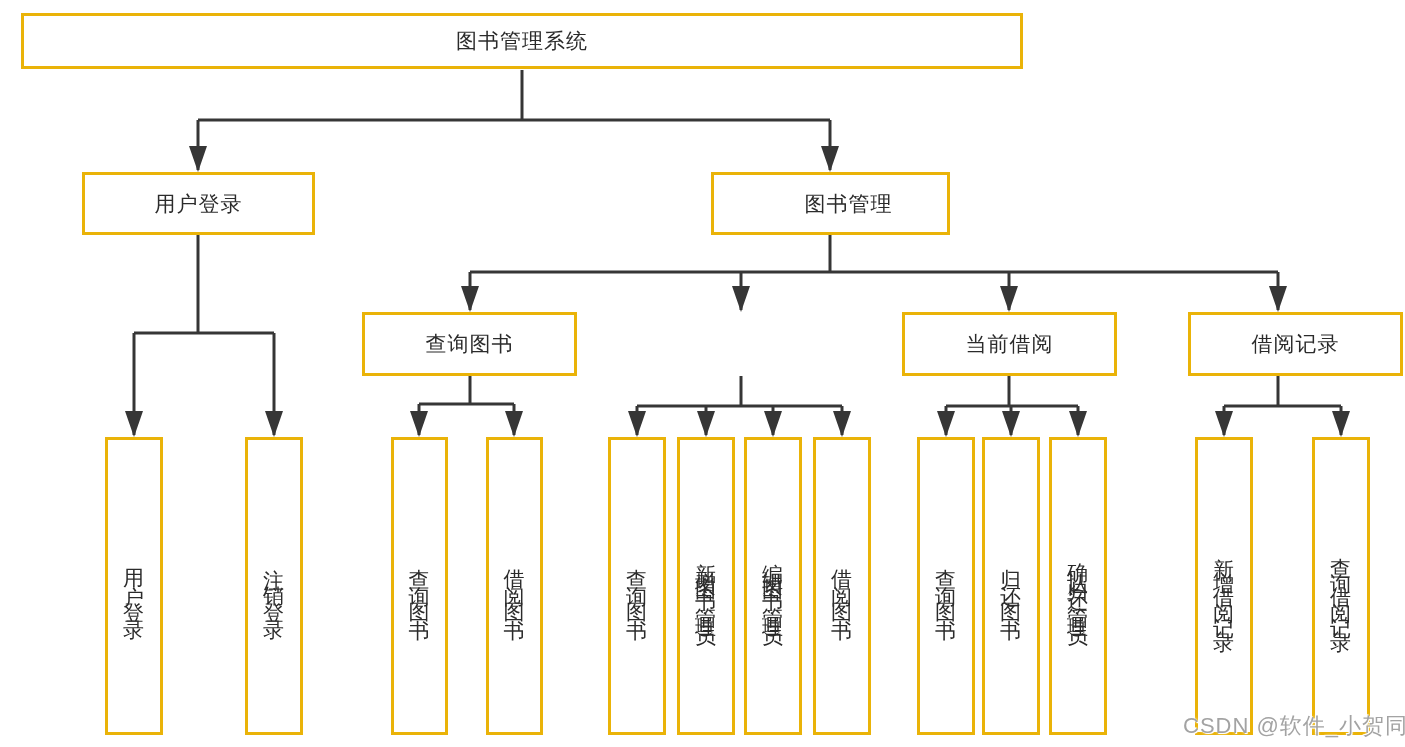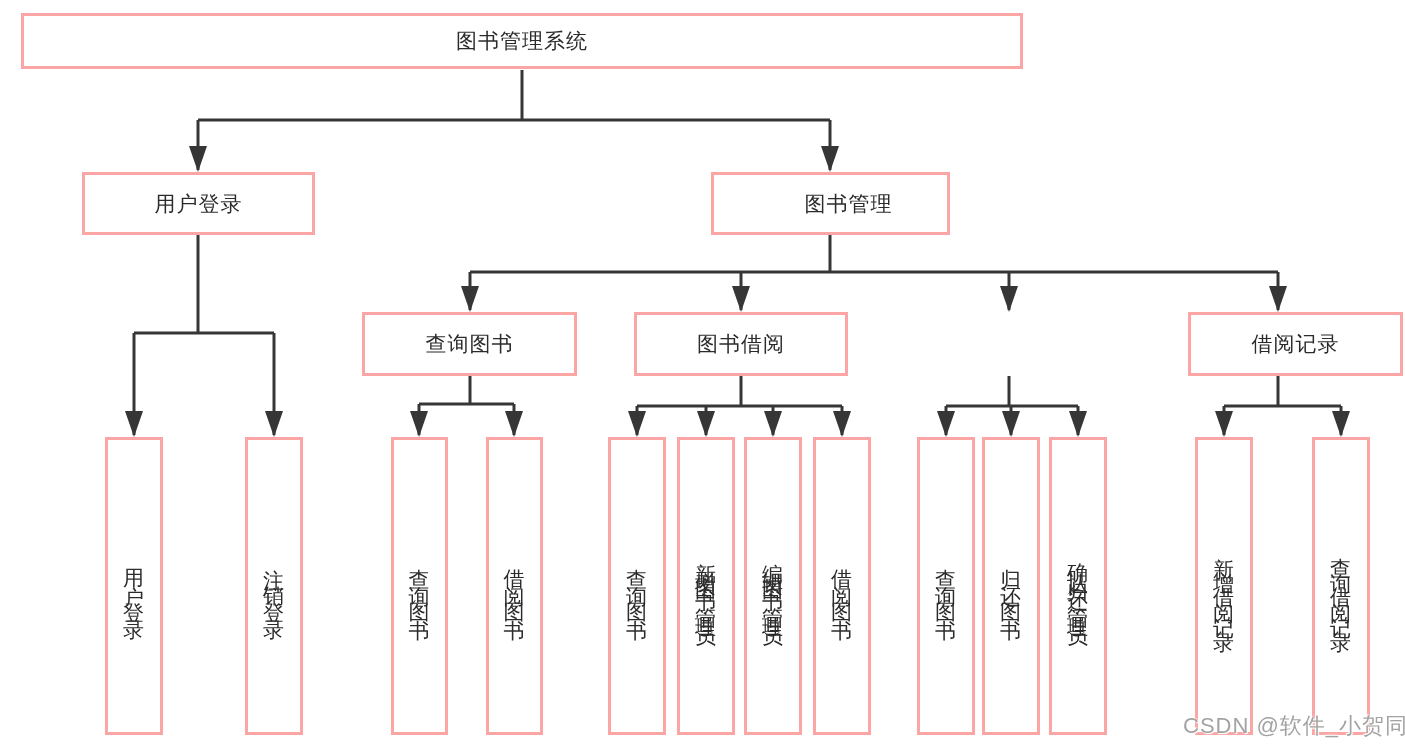--- a/index.html
+++ b/index.html
@@ -3,21 +3,21 @@
 <meta charset="utf-8">
 <style>
   html,body{margin:0;padding:0;background:#fff;}
   body{
     width:1405px;height:747px;position:relative;overflow:hidden;
     font-family:"Liberation Sans",sans-serif;color:#2b2b2b;
   }
   .stage{position:absolute;inset:0;width:1405px;height:747px;}
   svg.wires{position:absolute;left:0;top:0;z-index:1;}
   .node{
-    position:absolute;background:#fff;border:3px solid #fca5a5;
+    position:absolute;background:#fff;border:3px solid #eab308;
     display:flex;align-items:center;justify-content:center;
     box-sizing:border-box;z-index:2;font-size:21px;letter-spacing:1px;
   }
   .root-node{left:21px;top:13px;width:1002px;height:56px;}
   .l2{top:172px;height:63px;}
   .l3{top:312px;height:64px;}
   .leaf{top:437px;height:298px;}
   .vt{
     writing-mode:vertical-rl;text-orientation:mixed;line-height:1;
     font-size:21px;white-space:nowrap;
@@ -109,22 +109,22 @@
   <div class="node l2" style="left:82px;width:233px;">
     <span>用户登录</span>
   </div>
   <div class="node l2" style="left:711px;width:239px;padding-left:36px;">
     <span>图书管理</span>
   </div>
 
   <div class="node l3" style="left:362px;width:215px;">
     <span>查询图书</span>
   </div>
-  <div class="node l3" style="left:634px;width:214px;">
-    <span>图书借阅</span>
+  <div class="node l3" style="left:902px;width:215px;">
+    <span>当前借阅</span>
   </div>
   <div class="node l3" style="left:1172px;width:215px;margin-left:16px;">
     <span>借阅记录</span>
   </div>
 
   <div class="node leaf" style="left:105px;width:58px;">
     <span class="vt sp4">用户登录</span>
   </div>
   <div class="node leaf" style="left:245px;width:58px;">
     <span class="vt sp4">注销登录</span>

